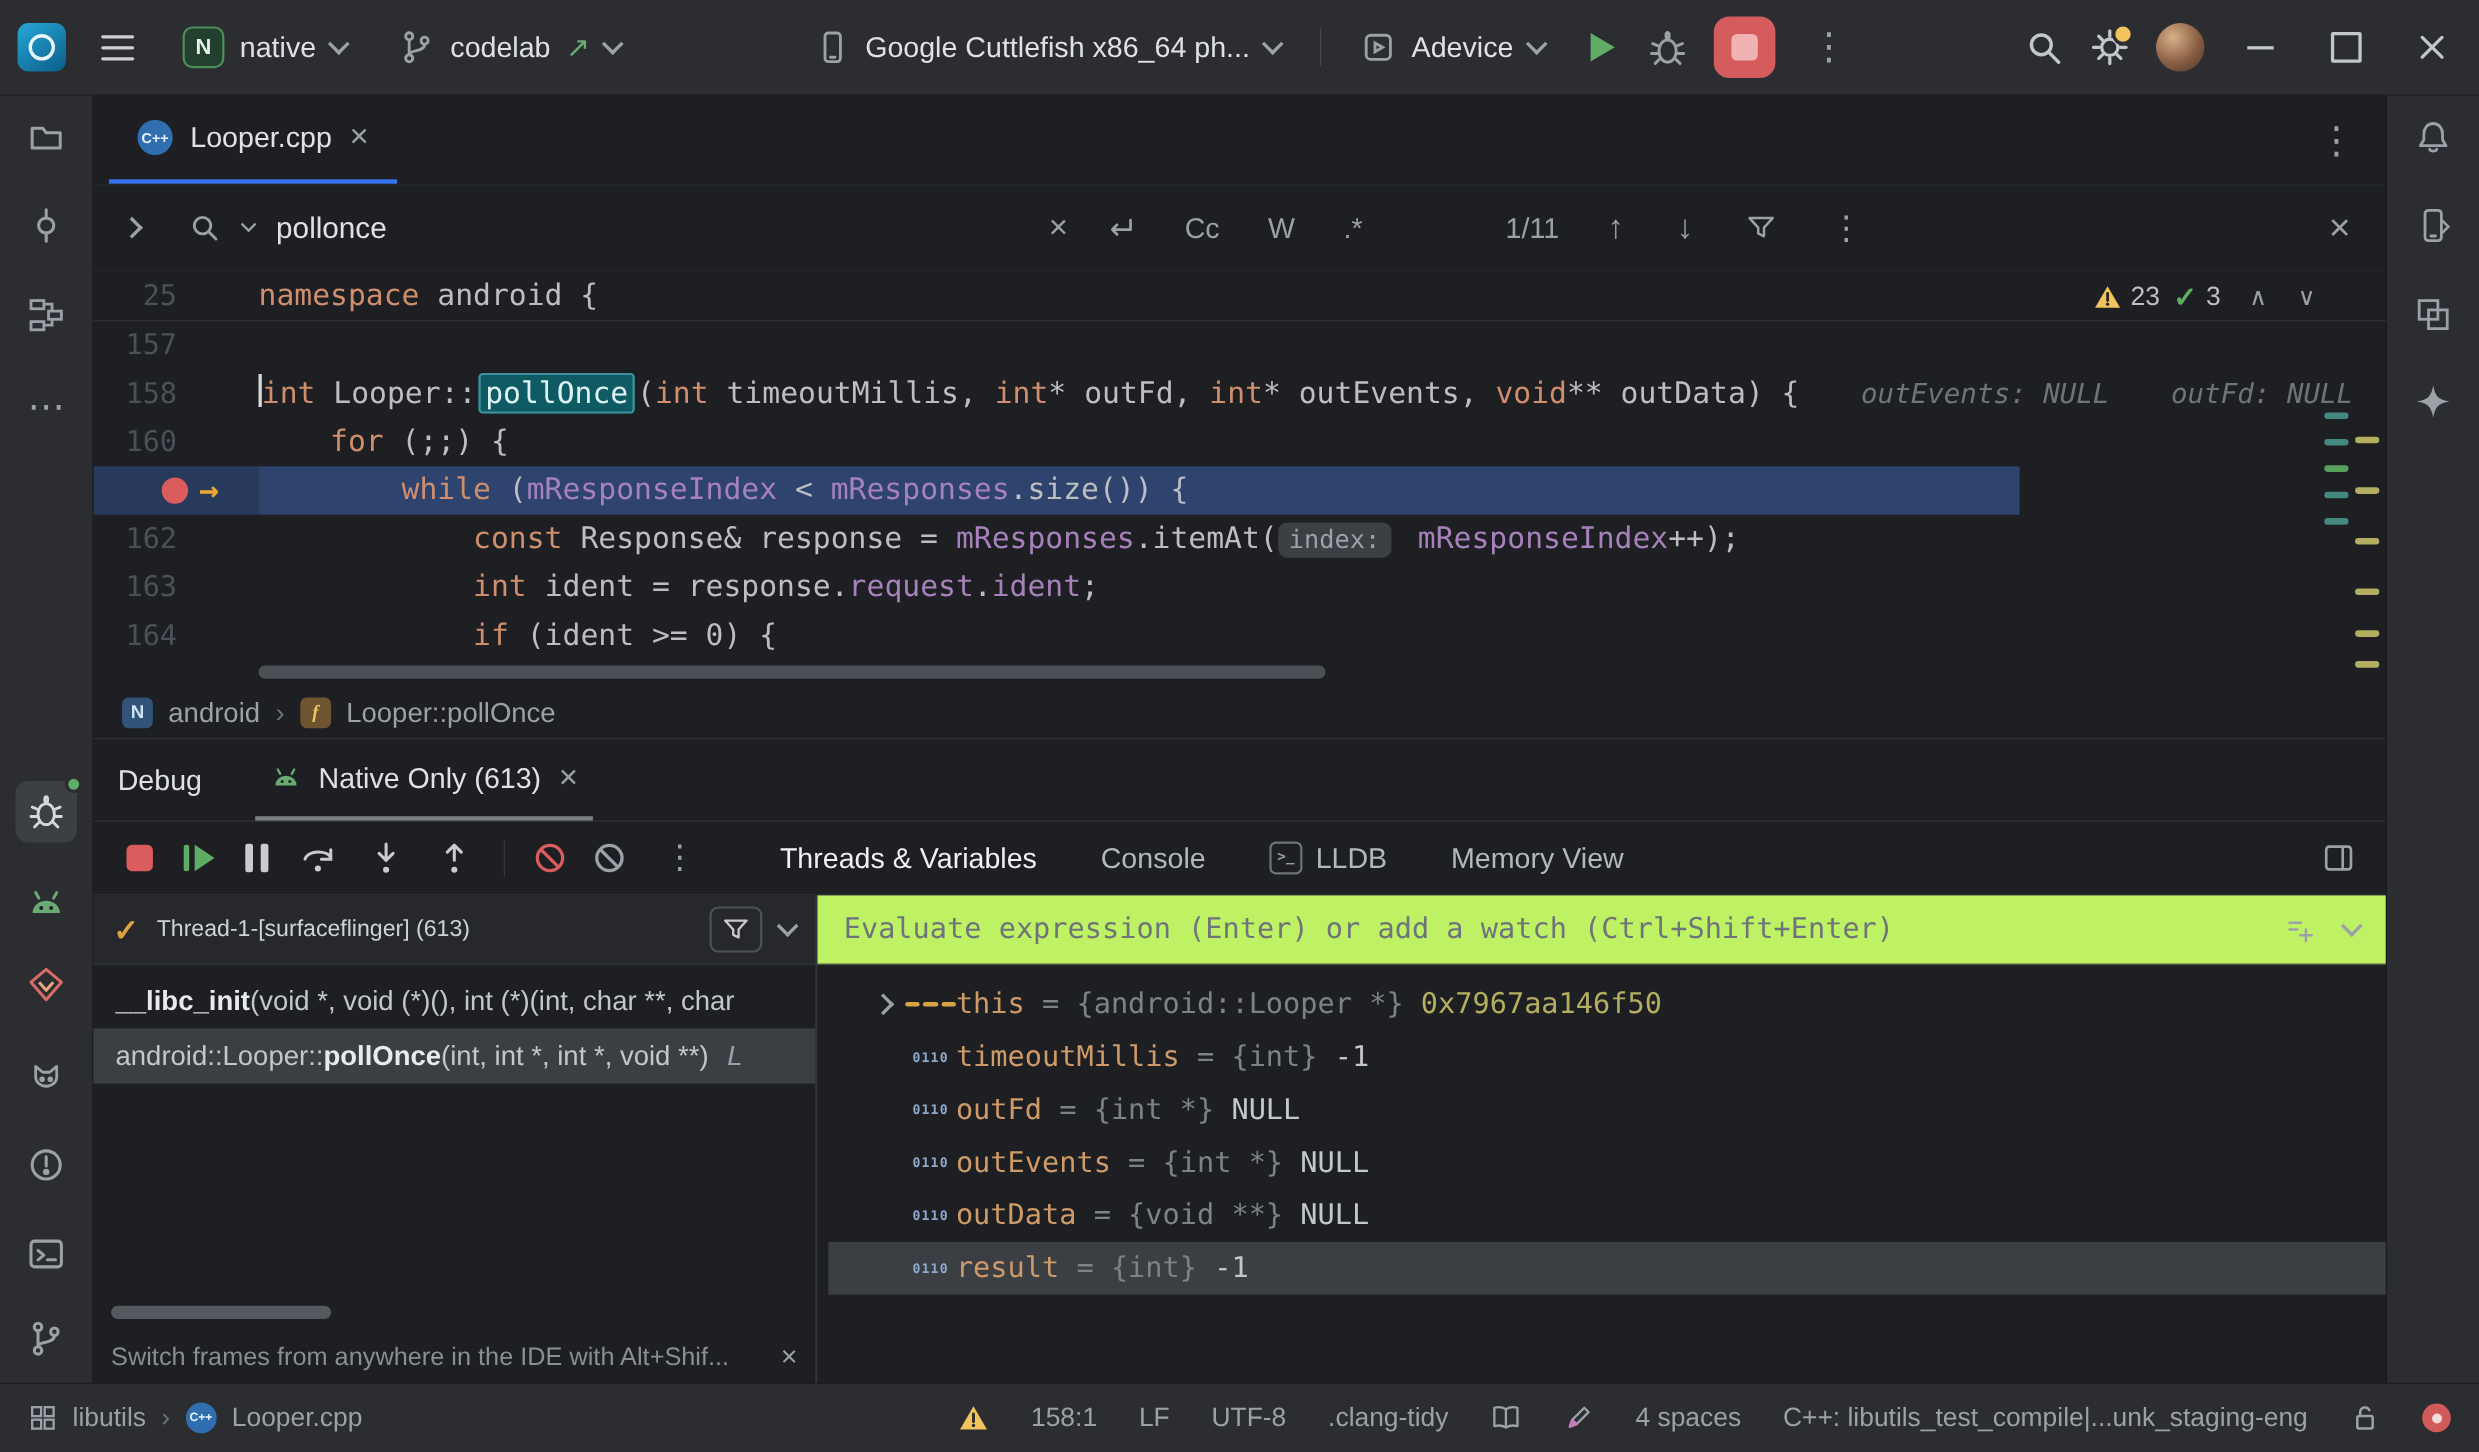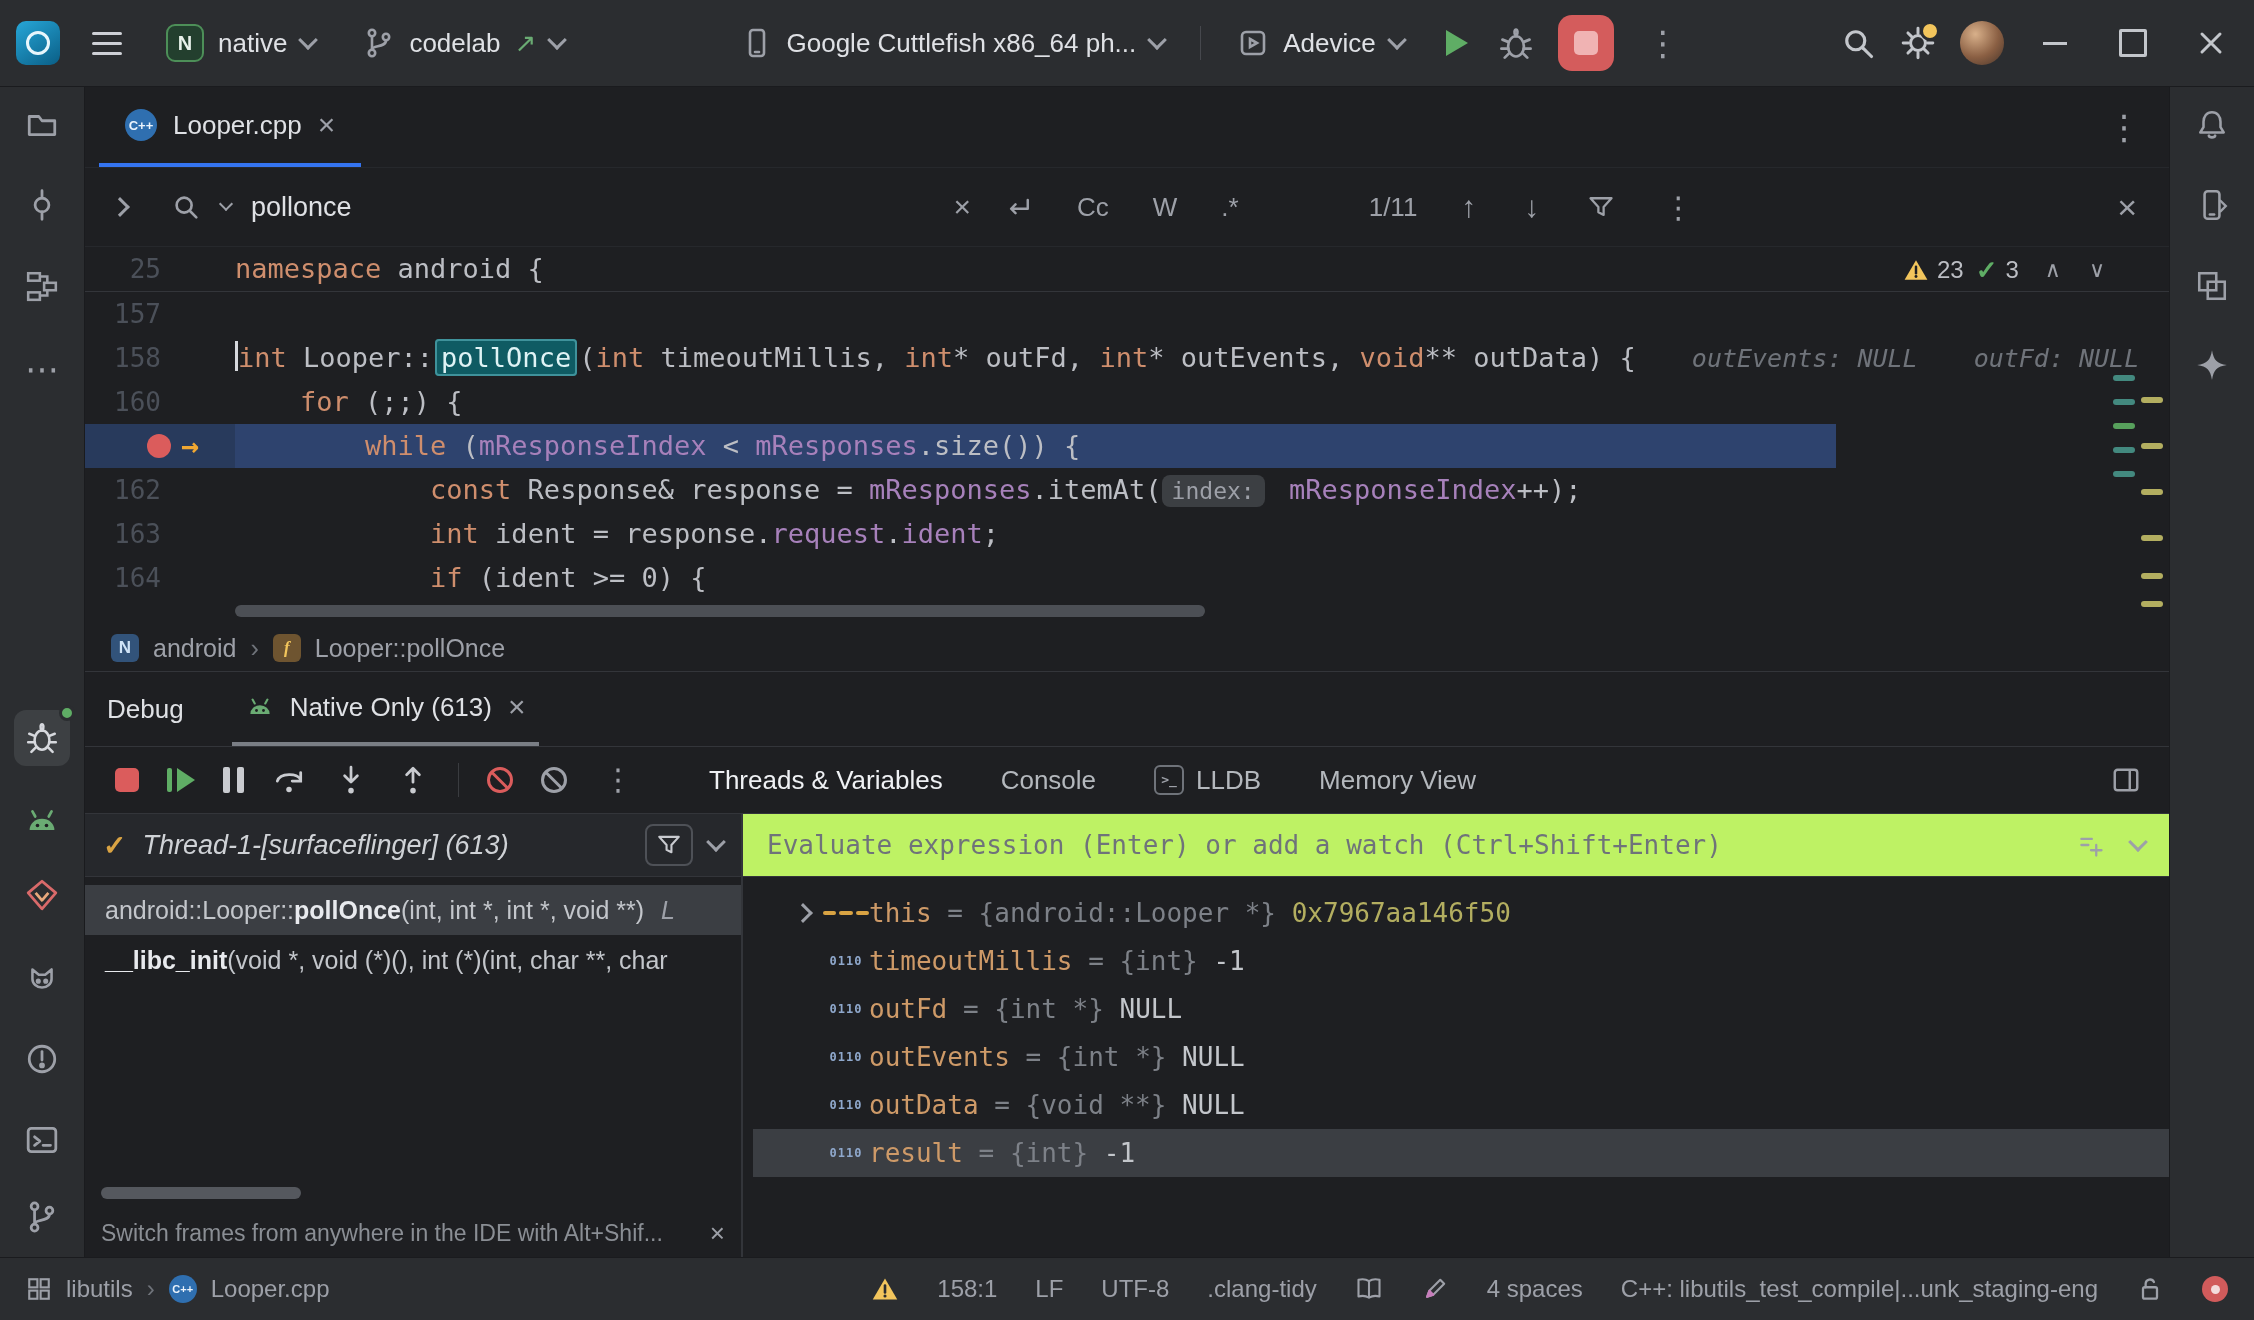--- a/index.html
+++ b/index.html
@@ -112,21 +112,21 @@
   .dbg-tabs{display:flex;gap:58px;margin-left:40px;font-size:26px;color:#b4b8bd;}
   .dbg-tab{display:flex;align-items:center;gap:12px;white-space:nowrap;}
   .dbg-tab.active{color:#eff1f4;}
   .lldb-ico{width:30px;height:30px;border:2px solid #6f737a;border-radius:6px;font:bold 13px/26px "DejaVu Sans Mono",monospace;color:#9da0a8;text-align:center;box-sizing:border-box;}
   .ic-layout{margin-left:auto;margin-right:28px;}
 
   .dbg-panels{flex:1;display:flex;min-height:0;}
   .frames-panel{width:656px;flex:none;display:flex;flex-direction:column;border-right:2px solid #33353a;position:relative;min-height:0;}
   .thread-row{height:62px;flex:none;display:flex;align-items:center;gap:16px;padding:0 18px;border-bottom:1px solid #33353a;background:#26282c;}
   .thread-check{color:#d9a343;font-size:28px;font-weight:bold;}
-  .thread-label{flex:1;font-size:27px;color:#cfd2d6;white-space:nowrap;overflow:hidden;text-overflow:ellipsis;font-style:italic;}
+  .thread-label{flex:1;font-size:21px;color:#cfd2d6;white-space:nowrap;overflow:hidden;text-overflow:ellipsis;}
   .funnel-btn{width:48px;height:42px;border:2px solid #4e5157;border-radius:8px;display:flex;align-items:center;justify-content:center;flex:none;box-sizing:border-box;}
   .frames-list{padding-top:8px;}
   .frame-row{height:50px;line-height:50px;padding:0 20px;font-size:25px;color:#c3c6cb;white-space:nowrap;overflow:hidden;}
   .frame-row.selected{background:#3b3e43;}
   .f-fn{color:#e8eaee;}
   .f-tail{color:#9da0a8;margin-left:10px;font-style:italic;}
   .frames-hscroll{position:absolute;left:16px;bottom:58px;width:200px;height:12px;background:#55585e;border-radius:6px;}
   .frames-hint{margin-top:auto;height:48px;flex:none;display:flex;align-items:center;gap:12px;padding:0 16px;font-size:23px;color:#8a8e94;}
   .hint-text{flex:1;white-space:nowrap;overflow:hidden;text-overflow:ellipsis;}
 
@@ -545,22 +545,22 @@
               <span class="thread-check">✓</span>
               <span class="thread-label">Thread-1-[surfaceflinger] (613)</span>
               <span class="funnel-btn">
                 <svg width="26" height="26" viewBox="0 0 32 32" fill="none" stroke="#c9cbd0" stroke-width="2.6" stroke-linejoin="round">
                     <path d="M4 6h24l-9 10v9l-6-3v-6z"></path>
                   </svg>
               </span>
               <span class="chv"></span>
             </div>
             <div class="frames-list">
+                <div class="frame-row"><span></span><b class="f-fn">__libc_init</b><span>(void *, void (*)(), int (*)(int, char **, char</span></div>
                 <div class="frame-row selected"><span>android::Looper::</span><b class="f-fn">pollOnce</b><span>(int, int *, int *, void **) </span><span class="f-tail">L</span></div>
-                <div class="frame-row"><span></span><b class="f-fn">__libc_init</b><span>(void *, void (*)(), int (*)(int, char **, char</span></div>
               </div>
             <div class="frames-hscroll"></div>
             <div class="frames-hint">
               <span class="hint-text">Switch frames from anywhere in the IDE with Alt+Shif...</span>
               <span class="x-glyph" style="font-size:26px">×</span>
             </div>
           </div>
 
           <div class="vars-panel">
             <div class="eval-row">

